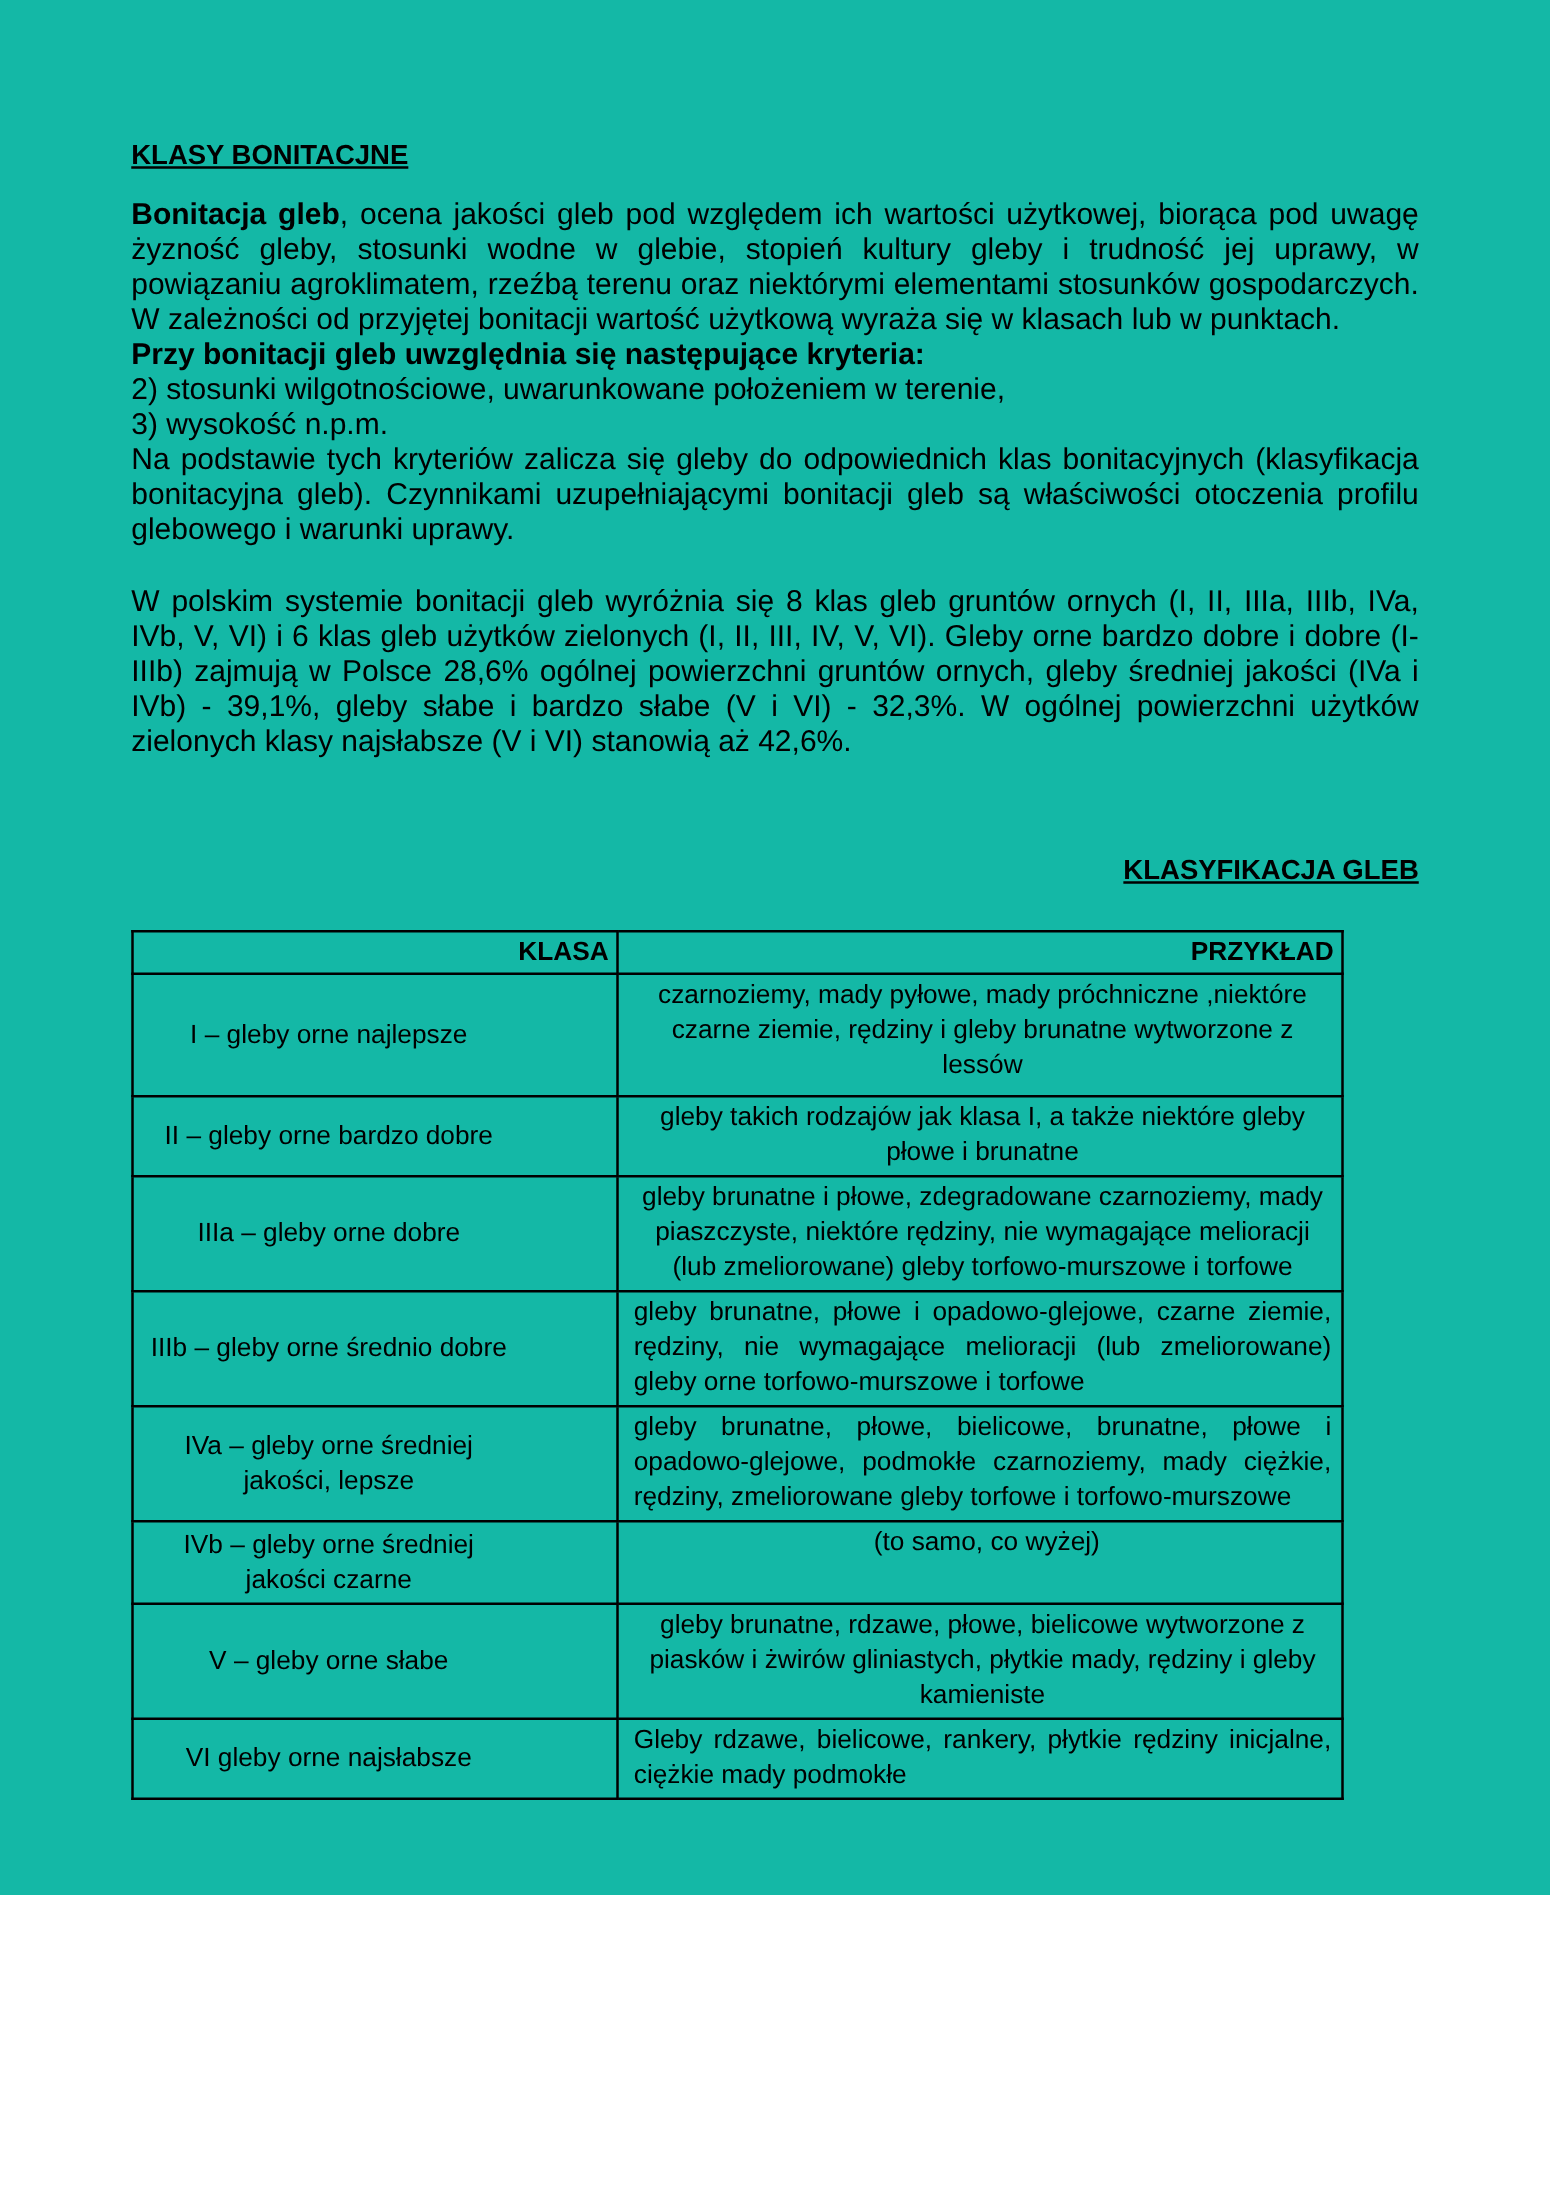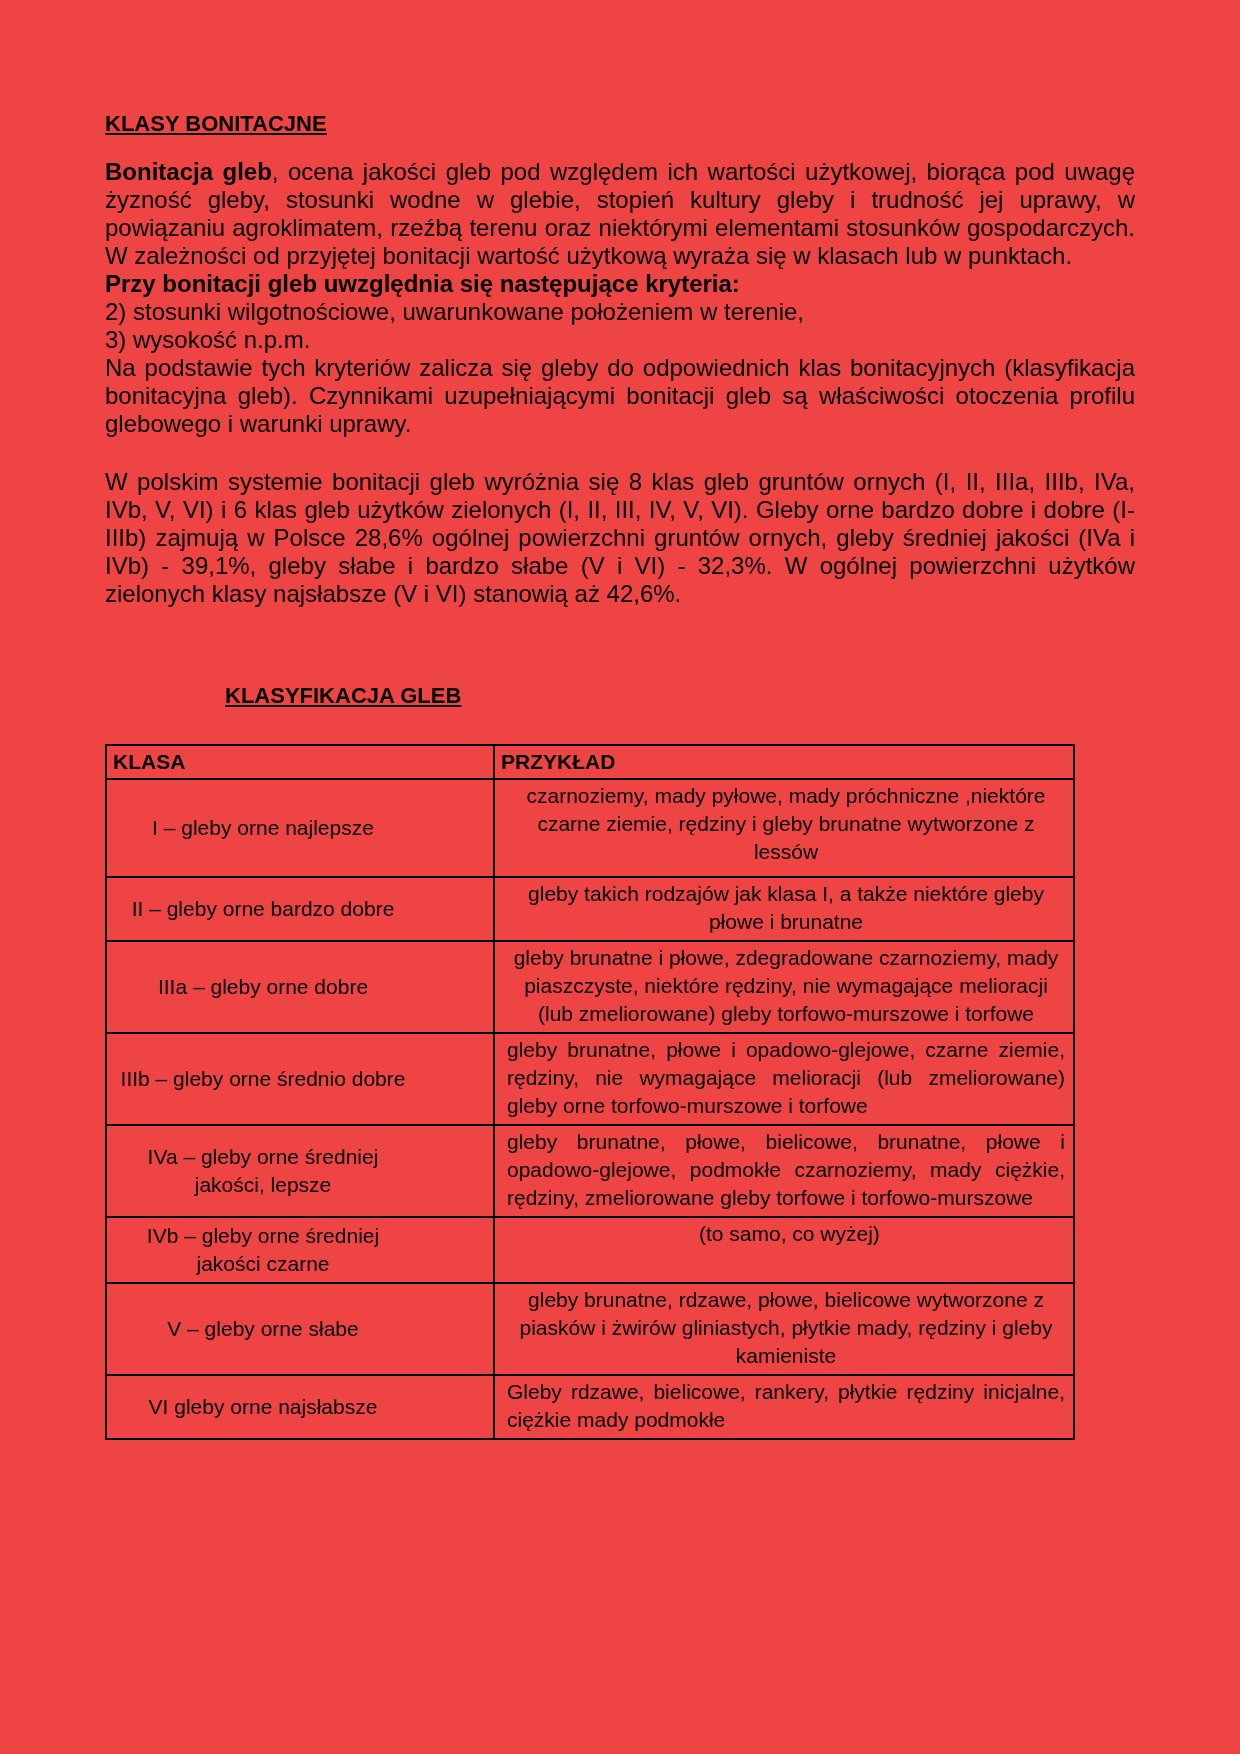--- a/index.html
+++ b/index.html
@@ -1,20 +1,20 @@
 <!DOCTYPE html>
 <html><head>
 <meta charset="utf-8">
 <style>
   html, body { margin: 0; padding: 0; background: #ffffff; }
   .page {
     position: relative;
     width: 1240px;
-    height: 1754px;
-    background: #ef4444;
+    height: 1516px;
+    background: #14b8a6;
     font-family: "Liberation Sans", sans-serif;
     color: #000;
     overflow: hidden;
   }
   .content {
     position: absolute;
     left: 105px;
     top: 110px;
     width: 1030px;
   }
@@ -32,36 +32,37 @@
     margin: 0;
   }
   .bold { font-weight: bold; }
   .stats { margin-top: 30px; }
   .class-heading {
     font-size: 22px;
     line-height: 28px;
     font-weight: bold;
     text-decoration: underline;
     margin: 74px 0 0 120px;
+    text-align: right;
   }
   table.soil-table {
     margin-top: 34px;
     border-collapse: collapse;
     table-layout: fixed;
     width: 968px;
     font-size: 21px;
     line-height: 28px;
   }
   table.soil-table th, table.soil-table td {
     border: 2px solid #000;
     text-align: center;
   }
   table.soil-table th {
     font-weight: bold;
-    text-align: left;
+    text-align: right;
     padding: 2px 6px;
   }
   col.klasa-col { width: 388px; }
   col.przyklad-col { width: 580px; }
   td.klasa-cell {
     vertical-align: middle;
     text-align: justify;
     padding: 4px 86px 4px 12px;
   }
   td.przyklad-cell {

